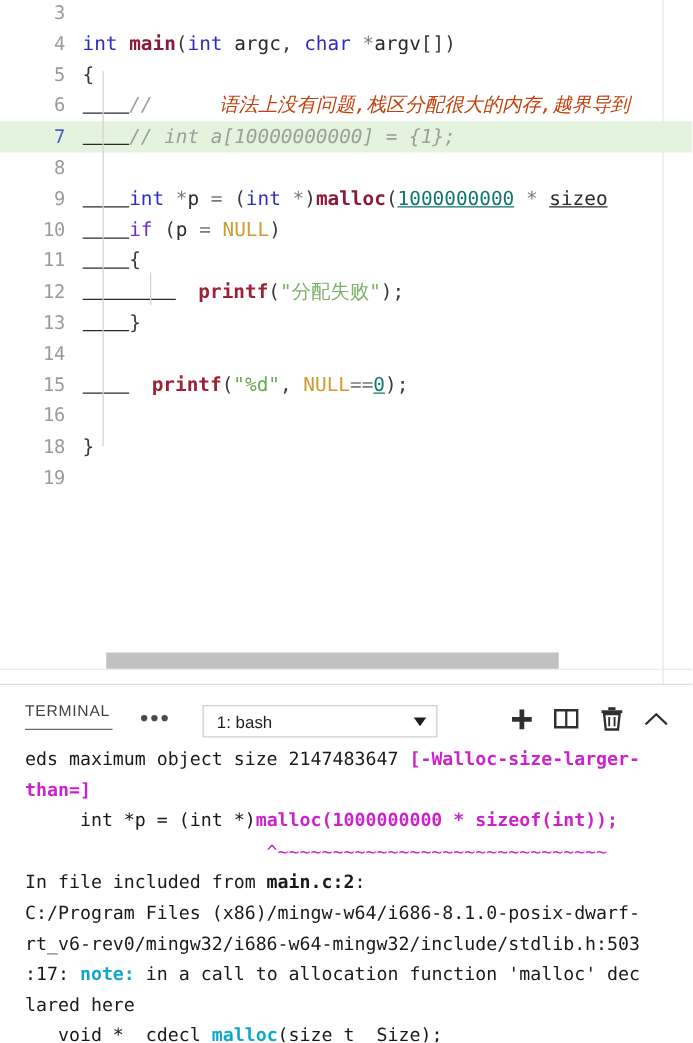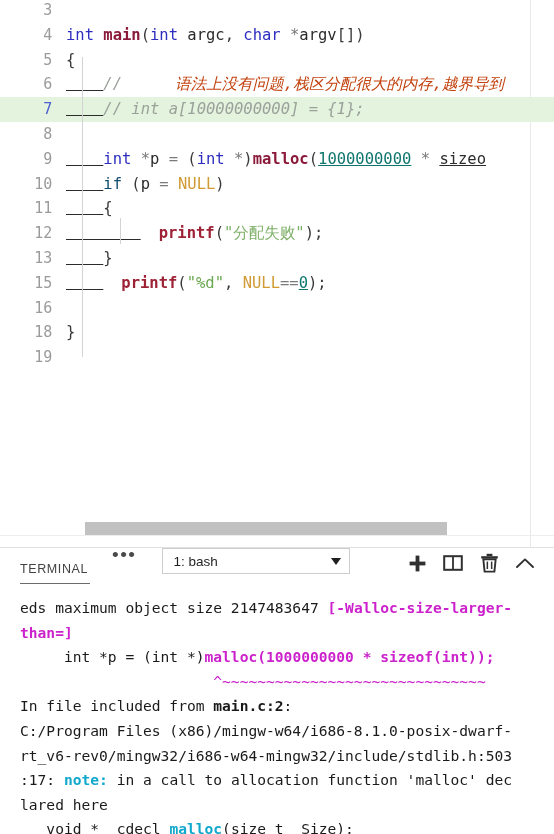--- a/index.html
+++ b/index.html
@@ -88,21 +88,21 @@
     left: 82px;
   }
   .guide2 {
     position: absolute;
     width: 1px;
     background: #d3d3d3;
     left: 120px;
   }
 
   
-  .t-kw      { color: #0c4a6e; }
+  .t-kw      { color: #6d28d9; }
   .t-type    { color: #2d2dc0; }
   .t-fn      { color: #8b1a3a; font-weight: bold; }
   .t-fn2     { color: #9d2235; font-weight: bold; padding-left: 18px; }
   .t-plain   { color: #2b2b2b; text-decoration: underline; }
   .t-punct   { color: #3a3a3a; }
   .t-num     { color: #0f766e; text-decoration: underline; }
   .t-const   { color: #d19a33; }
   .t-str     { color: #6aa84f; }
   .t-strcn   { color: #7fb069; }
   .t-comment { color: #9aa09a; font-style: italic; }
@@ -143,21 +143,21 @@
     background: #ffffff;
     border-top: 1px solid #e0e0e0;
     display: flex;
     flex-direction: column;
     overflow: hidden;
   }
   .panel-header {
     height: 42px;
     flex: none;
     display: flex;
-    align-items: flex-start;
+    align-items: flex-end;
     padding: 0 8px 0 20px;
     position: relative;
     background: #ffffff;
   }
   .panel-tab {
     font-size: 12.5px;
     letter-spacing: 0.6px;
     color: #424242;
     font-family: "Liberation Sans", sans-serif;
     position: relative;
@@ -260,20 +260,21 @@
         <div class="code-line"><span class="ln">4</span><span class="code-text"><span class="t-type">int </span><span class="t-fn">main</span><span class="t-punct">(</span><span class="t-type">int </span><span class="t-var">argc</span><span class="t-punct">, </span><span class="t-type">char </span><span class="t-op">*</span><span class="t-var">argv</span><span class="t-punct">[])</span></span></div>
         <div class="code-line"><span class="ln">5</span><span class="code-text"><span class="t-punct">{</span></span></div>
         <div class="code-line"><span class="ln">6</span><span class="code-text"><span class="t-plain">    </span><span class="t-comment">// </span><span class="t-comment-cn">语法上没有问题,栈区分配很大的内存,越界导到</span></span></div>
         <div class="code-line active"><span class="ln">7</span><span class="code-text"><span class="t-plain">    </span><span class="t-comment">// int a[10000000000] = {1};</span></span></div>
         <div class="code-line"><span class="ln">8</span><span class="code-text"></span></div>
         <div class="code-line"><span class="ln">9</span><span class="code-text"><span class="t-plain">    </span><span class="t-type">int </span><span class="t-op">*</span><span class="t-var">p </span><span class="t-op">= </span><span class="t-punct">(</span><span class="t-type">int </span><span class="t-op">*</span><span class="t-punct">)</span><span class="t-fn">malloc</span><span class="t-punct">(</span><span class="t-num">1000000000</span><span class="t-op"> * </span><span class="t-plain">sizeo</span></span></div>
         <div class="code-line"><span class="ln">10</span><span class="code-text"><span class="t-plain">    </span><span class="t-kw">if </span><span class="t-punct">(</span><span class="t-var">p </span><span class="t-op">= </span><span class="t-const">NULL</span><span class="t-punct">)</span></span></div>
         <div class="code-line"><span class="ln">11</span><span class="code-text"><span class="t-plain">    </span><span class="t-punct">{</span></span></div>
         <div class="code-line"><span class="ln">12</span><span class="code-text"><span class="t-plain">        </span><span class="t-fn2">printf</span><span class="t-punct">(</span><span class="t-strcn">"分配失败"</span><span class="t-punct">);</span></span></div>
         <div class="code-line"><span class="ln">13</span><span class="code-text"><span class="t-plain">    </span><span class="t-punct">}</span></span></div>
+        <div class="code-line"><span class="ln">14</span><span class="code-text"></span></div>
         <div class="code-line"><span class="ln">15</span><span class="code-text"><span class="t-plain">    </span><span class="t-fn2">printf</span><span class="t-punct">(</span><span class="t-str">"%d"</span><span class="t-punct">, </span><span class="t-const">NULL</span><span class="t-op">==</span><span class="t-num">0</span><span class="t-punct">);</span></span></div>
         <div class="code-line"><span class="ln">16</span><span class="code-text"></span></div>
         <div class="code-line"><span class="ln">18</span><span class="code-text"><span class="t-punct">}</span></span></div>
         <div class="code-line"><span class="ln">19</span><span class="code-text"></span></div>
       </div>
 
     <div class="guide" style="top: 57px; height: 300px;"></div>
     <div class="guide2" style="top: 218px; height: 26px;"></div>
 
     <div class="editor-bottom-line"></div>

